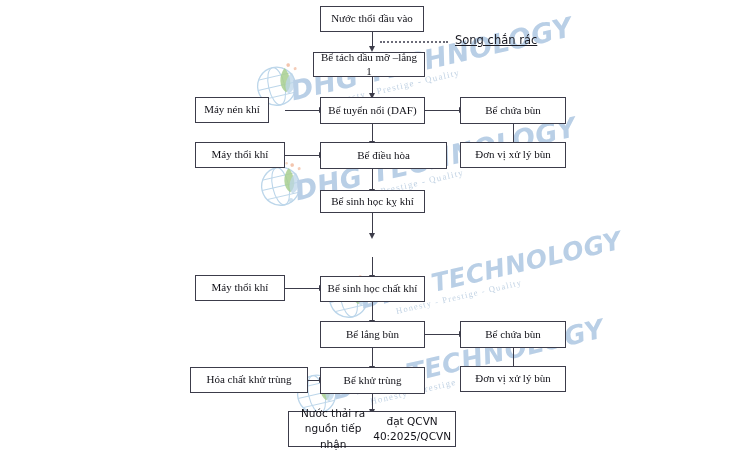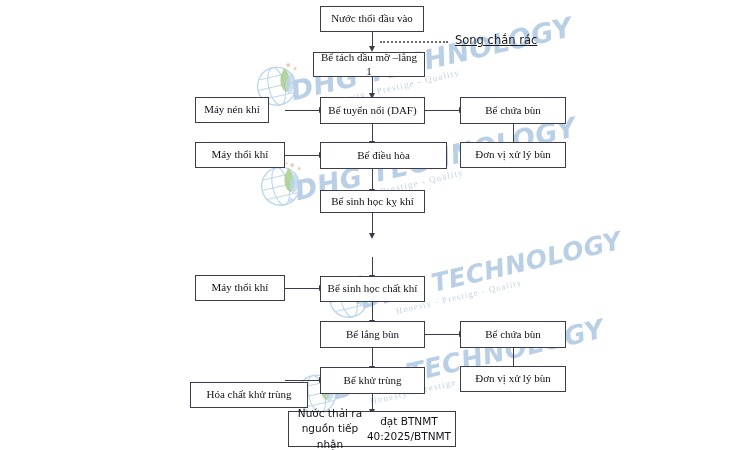--- a/index.html
+++ b/index.html
@@ -264,22 +264,22 @@
   <div class="box" style="left:195px; top:275px; width:90px; height:26px;">Máy thổi khí</div>
 
   <div class="box" style="left:320px; top:276px; width:105px; height:26px;">Bể sinh học chất khí</div>
 
   <div class="box" style="left:320px; top:321px; width:105px; height:27px;">Bể lắng bùn</div>
 
   <div class="box" style="left:460px; top:321px; width:106px; height:27px;">Bể chứa bùn</div>
 
   <div class="box" style="left:460px; top:366px; width:106px; height:26px;">Đơn vị xử lý bùn</div>
 
-  <div class="box" style="left:190px; top:382px; width:118px; height:26px;">Hóa chất khử trùng</div>
+  <div class="box" style="left:190px; top:367px; width:118px; height:26px;">Hóa chất khử trùng</div>
 
   <div class="box" style="left:320px; top:367px; width:105px; height:27px;">Bể khử trùng</div>
 
   <div class="box sans two-line" style="left:288px; top:411px; width:168px; height:36px; flex-direction:row;">
     <span>Nước thải ra nguồn tiếp nhận</span>
-    <span>đạt BTNMT 40:2025/BTNMT</span>
+    <span>đạt QCVN 40:2025/QCVN</span>
   </div>
 
 </div>
 
 </body></html>

